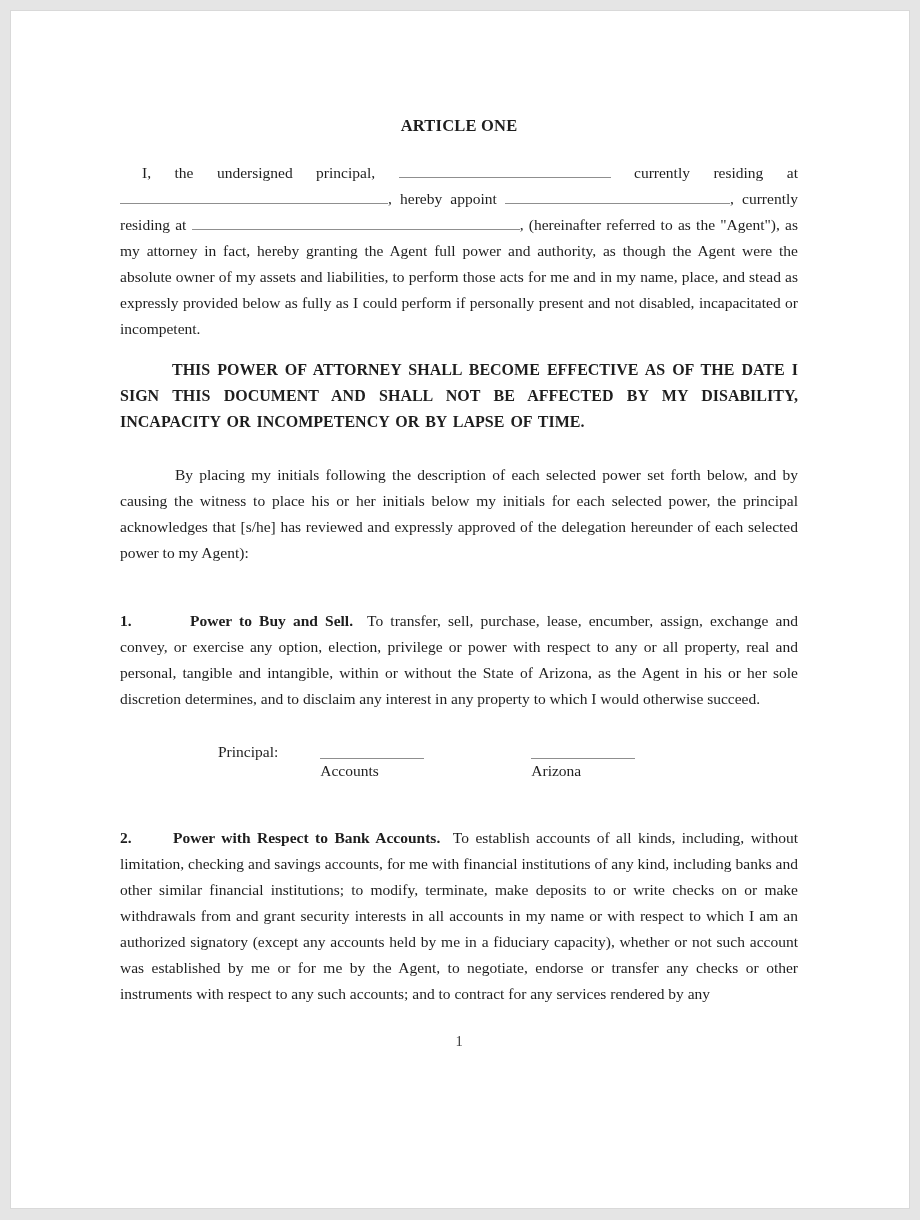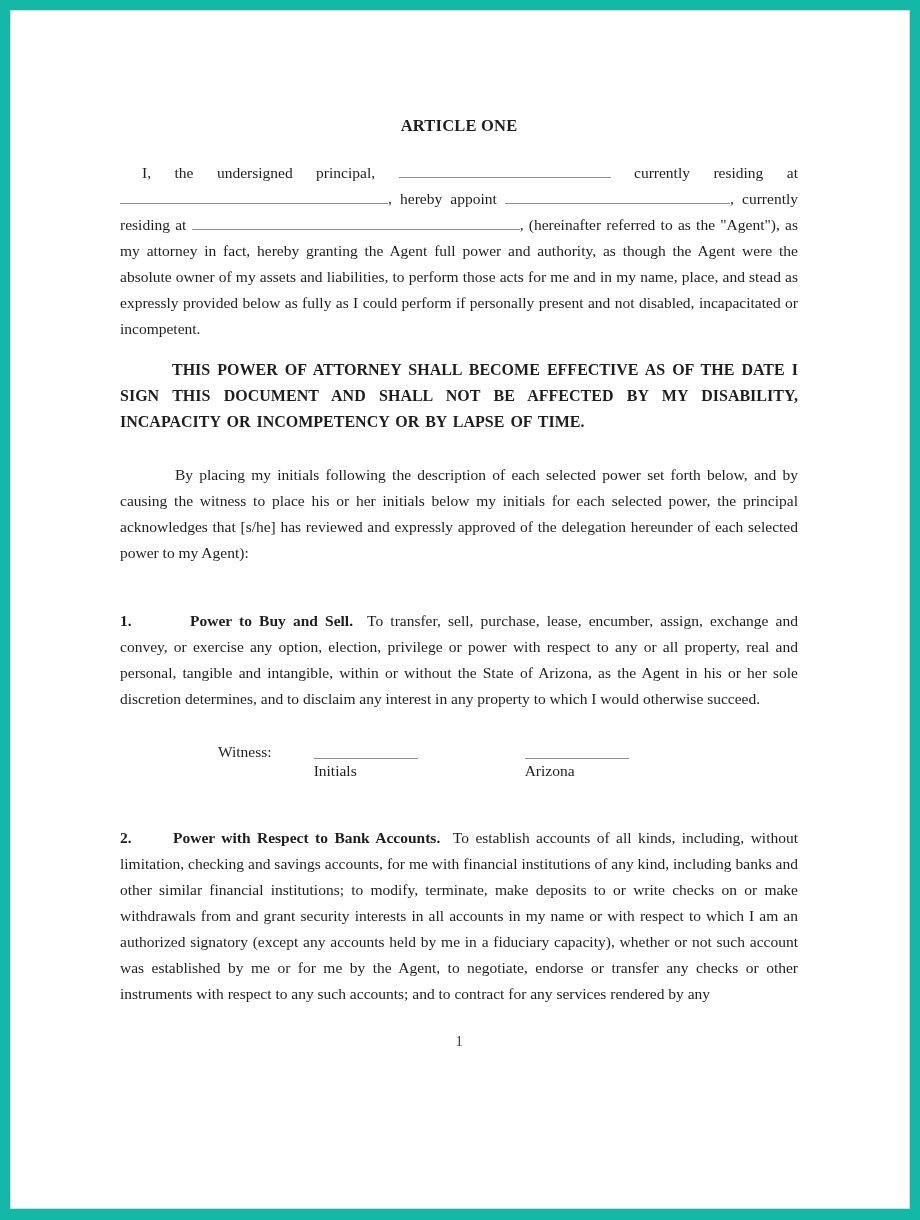--- a/index.html
+++ b/index.html
@@ -4,21 +4,21 @@
 <style>
   html, body {
     margin: 0;
     padding: 0;
     background: #ffffff;
   }
   .page {
     position: relative;
     width: 920px;
     height: 1220px;
-    background: #14b8a6;
+    background: #e5e5e5;
     font-family: "Liberation Serif", serif;
     overflow: hidden;
   }
   .frame {
     position: absolute;
     left: 10px;
     top: 10px;
     right: 10px;
     bottom: 11px;
     border: 1px solid #d9d9d9;
@@ -127,21 +127,21 @@
 
     <p class="opening-para"><span>I, the undersigned principal,</span> <span class="blank w1"></span> <span>currently residing at</span> <span class="blank w2"></span><span>, hereby appoint</span> <span class="blank w3"></span><span>,</span> <span>currently residing at</span> <span class="blank w4"></span><span>, (hereinafter referred to as the "Agent"), as my attorney in fact, hereby granting the Agent full power and authority, as though the Agent were the absolute owner of my assets and liabilities, to perform those acts for me and in my name, place, and stead as expressly provided below as fully as I could perform if personally present and not disabled, incapacitated or incompetent.</span></p>
 
     <p class="effective-para">THIS POWER OF ATTORNEY SHALL BECOME EFFECTIVE AS OF THE DATE I SIGN THIS DOCUMENT AND SHALL NOT BE AFFECTED BY MY DISABILITY, INCAPACITY OR INCOMPETENCY OR BY LAPSE OF TIME.</p>
 
     <p class="intro-para">By placing my initials following the description of each selected power set forth below, and by causing the witness to place his or her initials below my initials for each selected power, the principal acknowledges that [s/he] has reviewed and expressly approved of the delegation hereunder of each selected power to my Agent):</p>
 
     <p class="power-para"><span class="power-number n1">1.</span><span class="power-heading">Power to Buy and Sell.</span>&nbsp; <span>To transfer, sell, purchase, lease, encumber, assign, exchange and convey, or exercise any option, election, privilege or power with respect to any or all property, real and personal, tangible and intangible, within or without the State of Arizona, as the Agent in his or her sole discretion determines, and to disclaim any interest in any property to which I would otherwise succeed.</span></p>
 
     <div class="initials-block">
-      <span class="initials-label">Witness:</span><span class="sig-col first"><span class="sig-line"></span><span class="sig-label">Initials</span></span><span class="sig-col second"><span class="sig-line"></span><span class="sig-label">Arizona</span></span>
+      <span class="initials-label">Principal:</span><span class="sig-col first"><span class="sig-line"></span><span class="sig-label">Accounts</span></span><span class="sig-col second"><span class="sig-line"></span><span class="sig-label">Arizona</span></span>
     </div>
 
     <p class="power-para second"><span class="power-number n2">2.</span><span class="power-heading">Power with Respect to Bank Accounts.</span>&nbsp; <span>To establish accounts of all kinds, including, without limitation, checking and savings accounts, for me with financial institutions of any kind, including banks and other similar financial institutions; to modify, terminate, make deposits to or write checks on or make withdrawals from and grant security interests in all accounts in my name or with respect to which I am an authorized signatory (except any accounts held by me in a fiduciary capacity), whether or not such account was established by me or for me by the Agent, to negotiate, endorse or transfer any checks or other instruments with respect to any such accounts; and to contract for any services rendered by any</span></p>
 
     <div class="page-number">1</div>
 
   </div>
 </div>
 
 </body></html>

